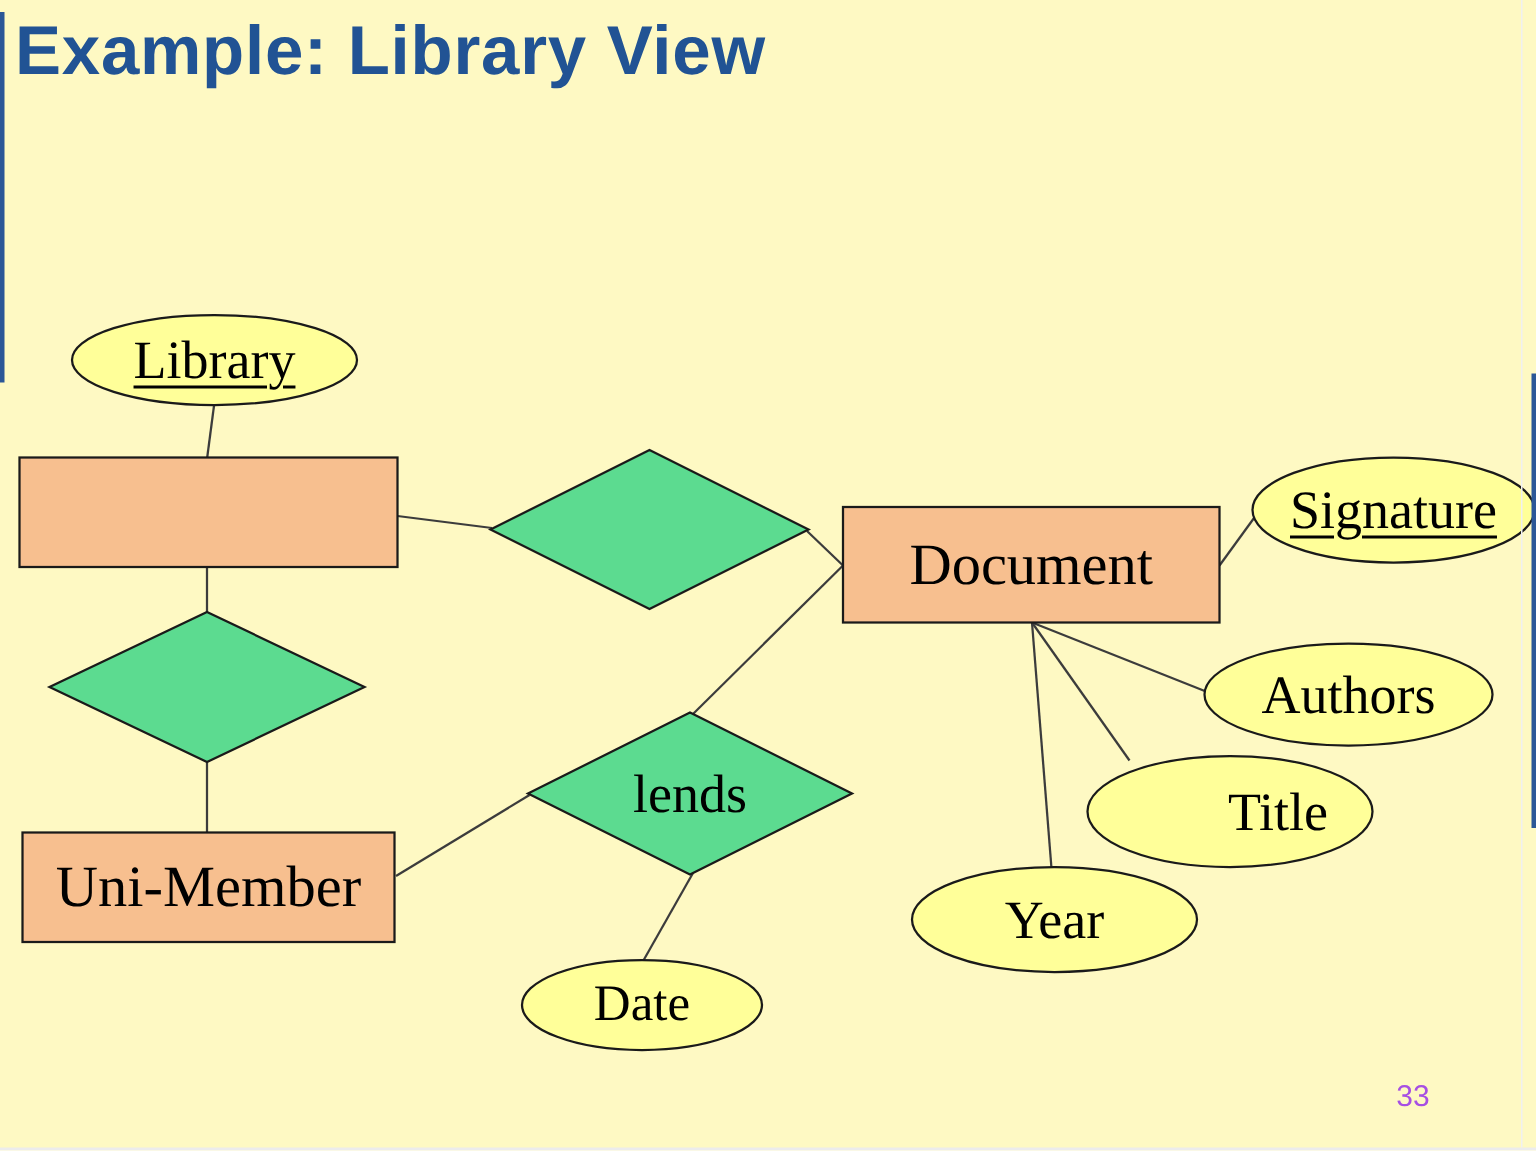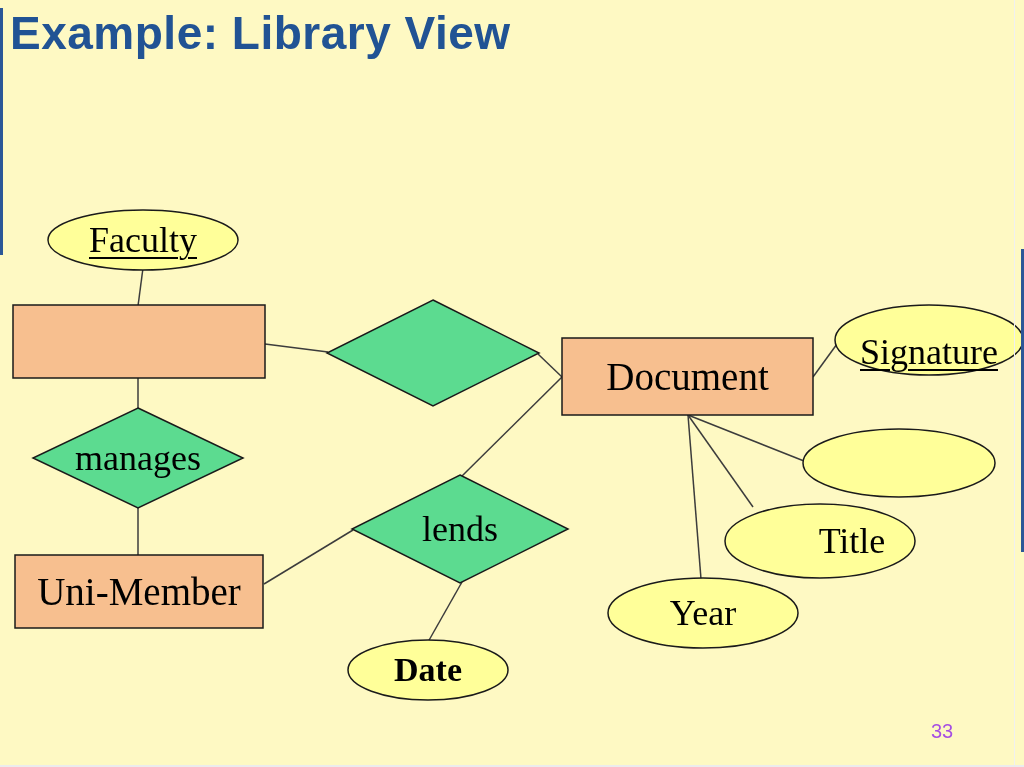--- a/index.html
+++ b/index.html
@@ -34,21 +34,21 @@
     display: flex;
     align-items: center;
     justify-content: center;
     color: #000000;
     white-space: nowrap;
     pointer-events: none;
   }
   .entity-label   { font-size: 39px; }
   .rel-label      { font-size: 36px; }
   .attr-label     { font-size: 36px; }
-  .attr-label-sm  { font-size: 34px; font-weight: bold; }
+  .attr-label-sm  { font-size: 34px; }
   .underlined {
     text-decoration: underline;
     text-decoration-thickness: 2px;
     text-underline-offset: 5px;
   }
   .page-number {
     position: absolute;
     left: 922px;
     top: 720px;
     width: 40px;
@@ -96,30 +96,30 @@
     <polygon points="460,475 568,529 460,583 352,529" fill="#5cdb90"></polygon>
 
     <ellipse cx="143" cy="240" rx="95" ry="30" fill="#ffff99"></ellipse>
     <ellipse cx="929" cy="340" rx="94" ry="35" fill="#ffff99"></ellipse>
     <ellipse cx="899" cy="463" rx="96" ry="34" fill="#ffff99"></ellipse>
     <ellipse cx="820" cy="541" rx="95" ry="37" fill="#ffff99"></ellipse>
     <ellipse cx="703" cy="613" rx="95" ry="35" fill="#ffff99"></ellipse>
     <ellipse cx="428" cy="670" rx="80" ry="30" fill="#ffff99"></ellipse>
   </svg>
 
-  <div class="shape-label attr-label underlined" style="left:48px; top:210px; width:190px; height:60px;">Faculty</div>
+  <div class="shape-label attr-label underlined" style="left:48px; top:210px; width:190px; height:60px;">Library</div>
 
 
 
   <div class="shape-label entity-label" style="left:562px; top:338px; width:251px; height:77px;">Document</div>
 
-  <div class="shape-label attr-label underlined" style="left:835px; top:317px; width:188px; height:70px;font-family:Liberation Serif, serif;">Signature</div>
+  <div class="shape-label attr-label underlined" style="left:835px; top:305px; width:188px; height:70px;font-family:Liberation Serif, serif;">Signature</div>
 
-  <div class="shape-label rel-label" style="left:33px; top:408px; width:210px; height:100px;">manages</div>
 
+  <div class="shape-label attr-label" style="left:803px; top:429px; width:192px; height:68px;">Authors</div>
 
   <div class="shape-label rel-label" style="left:352px; top:475px; width:216px; height:108px;">lends</div>
 
   <div class="shape-label attr-label" style="left:757px; top:504px; width:190px; height:74px;">Title</div>
 
   <div class="shape-label entity-label" style="left:15px; top:555px; width:248px; height:73px;">Uni-Member</div>
 
   <div class="shape-label attr-label" style="left:608px; top:578px; width:190px; height:70px;text-align:center;">Year</div>
 
   <div class="shape-label attr-label-sm" style="left:348px; top:640px; width:160px; height:60px;">Date</div>

